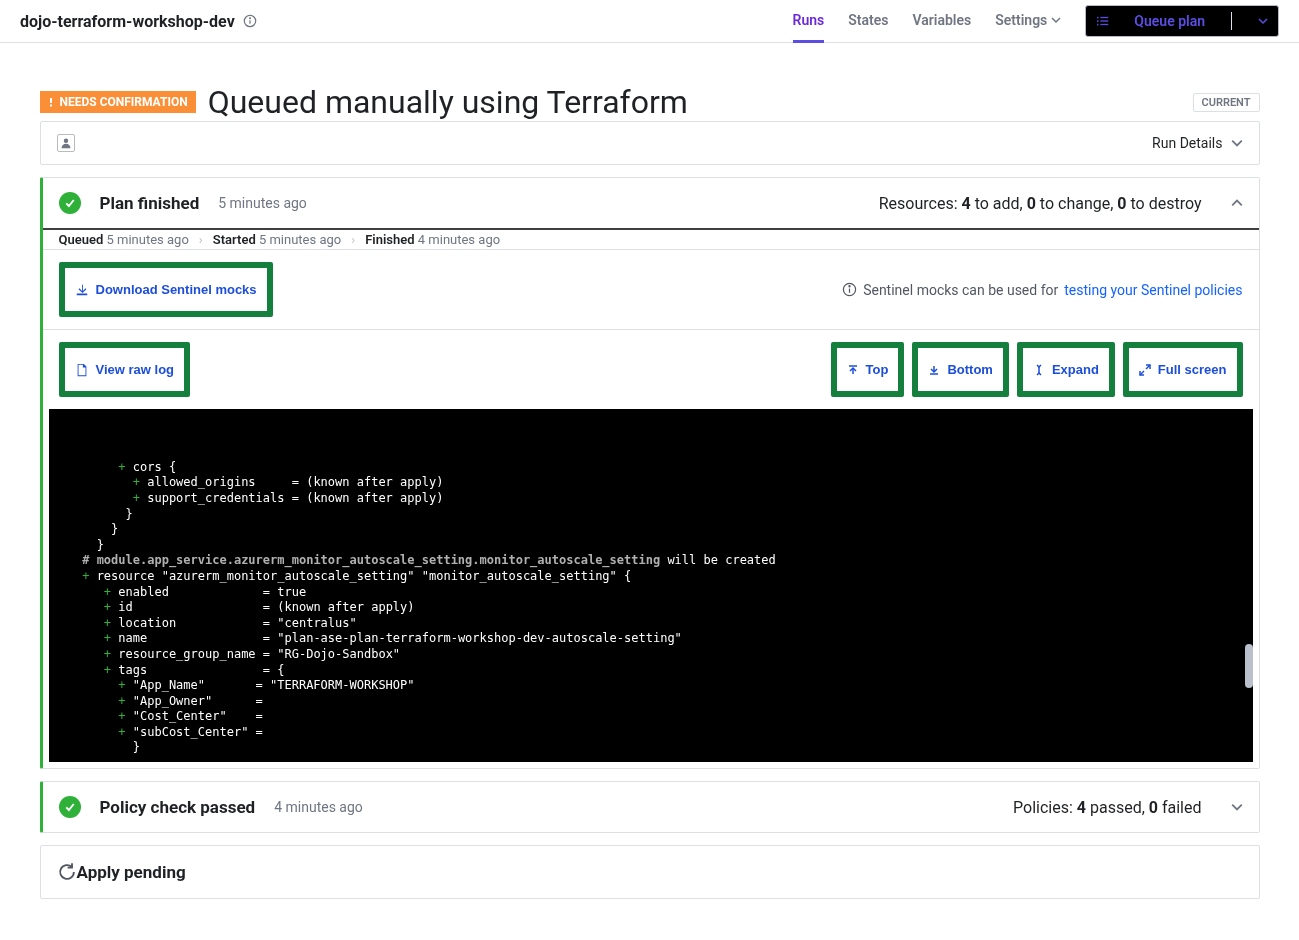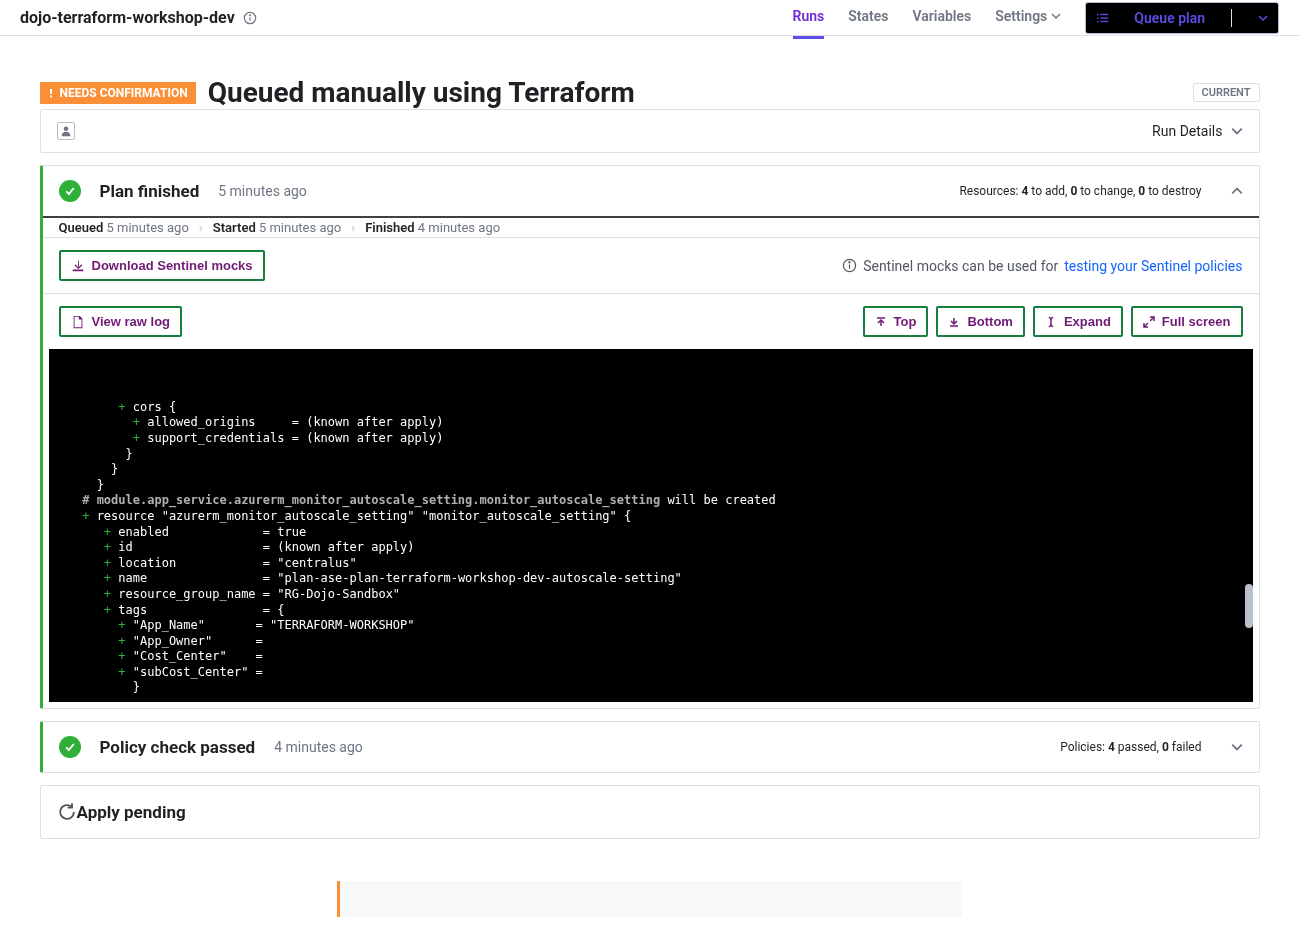--- a/index.html
+++ b/index.html
@@ -1,59 +1,59 @@
 <!DOCTYPE html>
 <html><head>
 <meta charset="utf-8">
 <style>
 * { box-sizing: border-box; margin: 0; padding: 0; }
 body { font-family: -apple-system, BlinkMacSystemFont, "Segoe UI", Roboto, Helvetica, Arial, sans-serif; font-size: 14px; color: #1f2124; background: #fff; }
 
-.header { display: flex; align-items: center; justify-content: space-between; padding: 0 20px; height: 36px; border-bottom: 1px solid #dce0e6; }
+.header { display: flex; align-items: center; justify-content: space-between; padding: 0 20px; height: 43px; border-bottom: 1px solid #dce0e6; }
 .header-left { display: flex; align-items: center; gap: 8px; }
 .workspace-name { font-weight: 700; font-size: 16px; }
 .info-icon { width: 14px; height: 14px; color: #6f7682; }
 .header-nav { display: flex; align-items: center; gap: 24px; }
 .nav-item { font-size: 14px; font-weight: 600; color: #6f7682; cursor: pointer; padding: 12px 0; border-bottom: 3px solid transparent; }
 .nav-item.active { color: #6d28d9; border-bottom-color: #5c4ee5; }
 .nav-item.settings { display: flex; align-items: center; gap: 4px; }
 .queue-btn { display: flex; align-items: center; gap: 24px; border: 1px solid #b6b8cb; color: #5c4ee5; font-weight: 600; padding: 6px 10px; border-radius: 3px; cursor: pointer; background: #000000; }
 .queue-btn .sep { width: 1px; background: #dce0e6; height: 18px; margin: 0 2px; }
 
 .content { max-width: 1220px; margin: 0 auto; padding: 40px 0 30px; }
 .title-row { display: flex; align-items: center; gap: 12px; }
 .badge-confirm { background: #fa8f37; color: #fff; font-size: 12px; font-weight: 700; padding: 4px 8px 4px 6px; display: inline-flex; align-items: center; gap: 4px; }
-.page-title { font-size: 28px; font-weight: 700; }
+.page-title { font-size: 32px; font-weight: 400; }
 .current-badge { margin-left: auto; border: 1px solid #dce0e6; color: #6f7682; font-size: 11px; font-weight: 600; padding: 2px 8px; border-radius: 2px; }
 
 .card { border: 1px solid #dce0e6; border-radius: 2px; margin-bottom: 12px; }
 .card.accent { border-left: 3px solid #2eb039; }
 .card-row { display: flex; align-items: center; padding: 12px 16px; }
 .card-row .spacer { flex: 1; }
 
 .avatar-icon { width: 18px; height: 18px; border: 1px solid #bbb; border-radius: 2px; display: flex; align-items: center; justify-content: center; color: #6f7682; margin-right: 10px; }
 .trigger-text { font-size: 14px; color: #6f7682; }
 .trigger-text strong { color: #1f2124; font-weight: 600; }
 .run-details { font-size: 14px; color: #1f2124; margin-right: 8px; }
 .chevron { color: #6f7682; }
 
 .plan-header { display: flex; align-items: center; padding: 14px 16px; gap: 19px; }
 .check-icon { width: 22px; height: 22px; background: #2eb039; border-radius: 50%; display: flex; align-items: center; justify-content: center; color: #fff; flex-shrink: 0; }
 .plan-title { font-size: 17px; font-weight: 700; }
 .plan-time { font-size: 14px; color: #6f7682; }
-.plan-summary { margin-left: auto; margin-right: 10px; font-size: 12px; }
+.plan-summary { margin-left: auto; margin-right: 10px; font-size: 16px; }
 .plan-summary strong { font-weight: 700; }
 
 .timeline-row { display: flex; align-items: center; padding: 2px 16px; border-top: 2px solid #404040; gap: 10px; font-size: 13px; }
 .timeline-item strong { font-weight: 600; }
 .timeline-item span { color: #6f7682; }
 .timeline-sep { color: #bac1cc; }
 
 .sentinel-row { display: flex; align-items: center; padding: 12px 16px; border-top: 1px solid #dce0e6; }
-.btn-sm { display: inline-flex; align-items: center; gap: 7px; border: 2px solid #15803d; background: #fff; padding: 6px 10px; font-size: 13px; font-weight: 600; color: #701a75; border-radius: 2px; cursor: pointer; }
+.btn-sm { display: inline-flex; align-items: center; gap: 7px; border: 6px solid #15803d; background: #fff; padding: 14px 10px; font-size: 13px; font-weight: 600; color: #1d4ed8; border-radius: 2px; cursor: pointer; }
 .sentinel-info { margin-left: auto; display: flex; align-items: center; gap: 6px; font-size: 14px; color: #525761; }
 .sentinel-info a { color: #1563ff; text-decoration: none; }
 
 .log-toolbar { display: flex; align-items: center; padding: 12px 16px; border-top: 1px solid #dce0e6; gap: 8px; }
 .log-btns { margin-left: auto; display: flex; gap: 8px; }
 
 .terminal { background: #000; color: #f0f0f0; font-family: SFMono-Regular, Menlo, Consolas, monospace; font-size: 12px; line-height: 1.3; padding: 4px 0 6px 0; margin: 0 6px 6px 6px; white-space: pre; overflow: hidden; position: relative; }
 .terminal .line { padding: 0 12px; }
 .terminal .plus { color: #2eb039; }
 .terminal .comment { color: #b0b0b0; font-weight: 600; }

